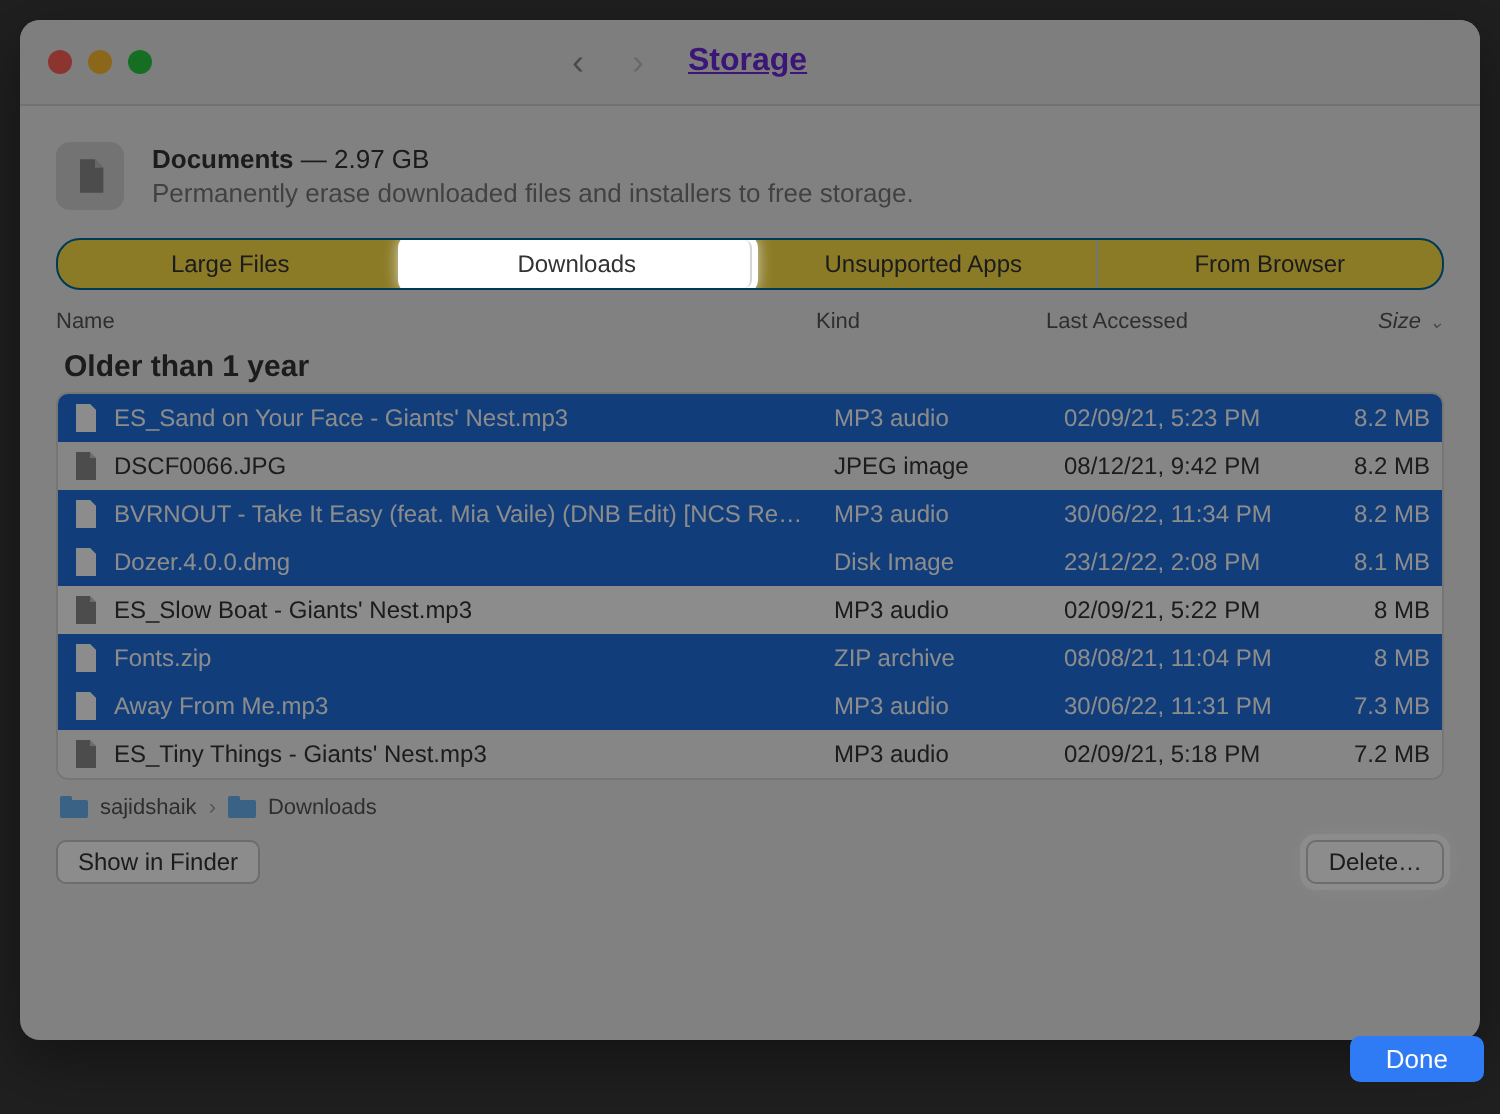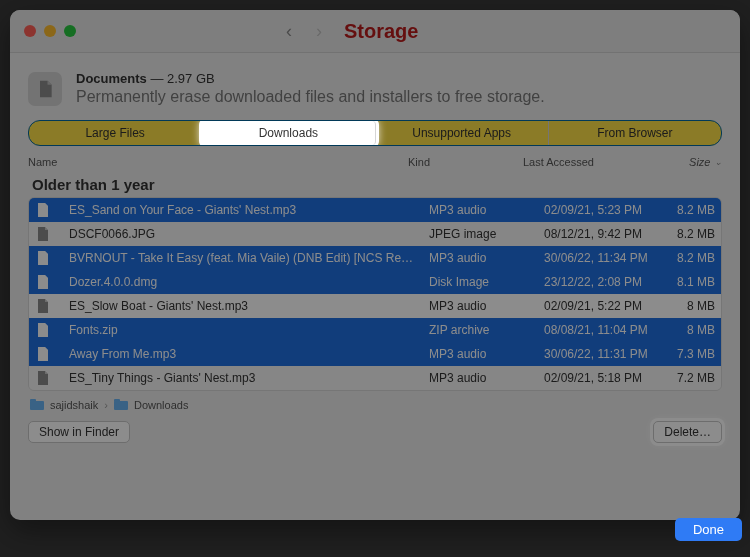--- a/index.html
+++ b/index.html
@@ -2,41 +2,41 @@
 <html><head>
 <meta charset="utf-8">
 <style>
   html,body{margin:0;padding:0;width:750px;height:557px;font-family:-apple-system,"Helvetica Neue",Arial,sans-serif;background:#3a3a3a;overflow:hidden;}
   .overlay{position:absolute;inset:0;background:rgba(0,0,0,0.45);pointer-events:none;}
   .window{position:absolute;left:10px;top:10px;width:730px;height:510px;background:#ececec;border-radius:10px;box-shadow:0 10px 30px rgba(0,0,0,0.4);overflow:hidden;}
   .titlebar{display:flex;align-items:center;height:42px;padding:0 14px;background:#e6e6e6;border-bottom:1px solid #d0d0d0;}
   .traffic{display:flex;gap:8px;}
   .traffic span{width:12px;height:12px;border-radius:50%;display:inline-block;}
   .nav-arrows{display:flex;gap:24px;margin-left:210px;color:#888;font-size:18px;}
-  .title{margin-left:22px;color:#b91c1c;font-size:20px;font-weight:600;}
+  .title{margin-left:22px;color:#6d28d9;font-size:16px;font-weight:600;text-decoration:underline;}
   .header{display:flex;align-items:center;padding:18px 18px 14px 18px;gap:14px;}
   .docicon{width:34px;height:34px;border-radius:7px;background:#d1d1d1;display:flex;align-items:center;justify-content:center;}
   .docicon svg{width:20px;height:20px;}
   .header-text .h1{font-size:13px;color:#333;}
-  .header-text .sub{font-size:16px;color:#777;margin-top:2px;}
+  .header-text .sub{font-size:13px;color:#777;margin-top:2px;}
   .tabs{display:flex;margin:0 18px;border:1px solid #0369a1;border-radius:12px;overflow:hidden;height:24px;background:#fde047;}
   .tab{flex:1;display:flex;align-items:center;justify-content:center;font-size:12px;color:#333;border-right:1px solid #d5d5d5;}
   .tab:last-child{border-right:none;}
   .tab.active{background:#fff;font-weight:500;box-shadow:0 0 0 3px #fff, 0 0 8px 2px rgba(255,255,255,0.9);border-radius:4px;position:relative;z-index:5;}
   .cols{display:flex;align-items:center;margin:10px 18px 0 18px;font-size:11px;color:#555;}
   .cols .c1{flex:0 0 380px;}
   .cols .c2{flex:0 0 115px;}
   .cols .c3{flex:1;}
   .cols .c4{flex:0 0 65px;text-align:left;display:flex;justify-content:flex-end;align-items:center;gap:4px;font-style:italic;}
   .section{font-size:15px;font-weight:700;color:#333;padding:8px 22px 4px;}
   .list{margin:0 18px;border:1px solid #d8d8d8;border-radius:6px;overflow:hidden;}
   .row{display:flex;align-items:center;height:24px;font-size:12px;padding:0 6px;}
   .row .fi{width:16px;height:16px;margin-right:6px;flex-shrink:0;display:flex;align-items:center;justify-content:center;}
   .row .fi svg{width:12px;height:14px;}
-  .row .n{flex:0 0 360px;white-space:nowrap;overflow:hidden;text-overflow:ellipsis;margin-left:12px;}
+  .row .n{flex:0 0 360px;white-space:nowrap;overflow:hidden;text-overflow:ellipsis;}
   .row .k{flex:0 0 115px;}
   .row .d{flex:1;}
   .row .s{flex:0 0 55px;text-align:right;}
   .row.sel{background:#1f6fe0;color:#fff;}
   .row.unsel{background:#fff;color:#333;}
   .row.unsel:nth-child(even){background:#f4f4f4;}
   .crumbs{display:flex;align-items:flex-start;gap:6px;margin:8px 20px 0;font-size:11px;color:#555;}
   .crumbs .fic{display:inline-flex;}
   .footer-btns{display:flex;justify-content:space-between;margin:10px 18px 0;}
   .btn{background:#fff;border:1px solid #c6c6c6;border-radius:5px;padding:3px 10px;font-size:12px;color:#333;}

